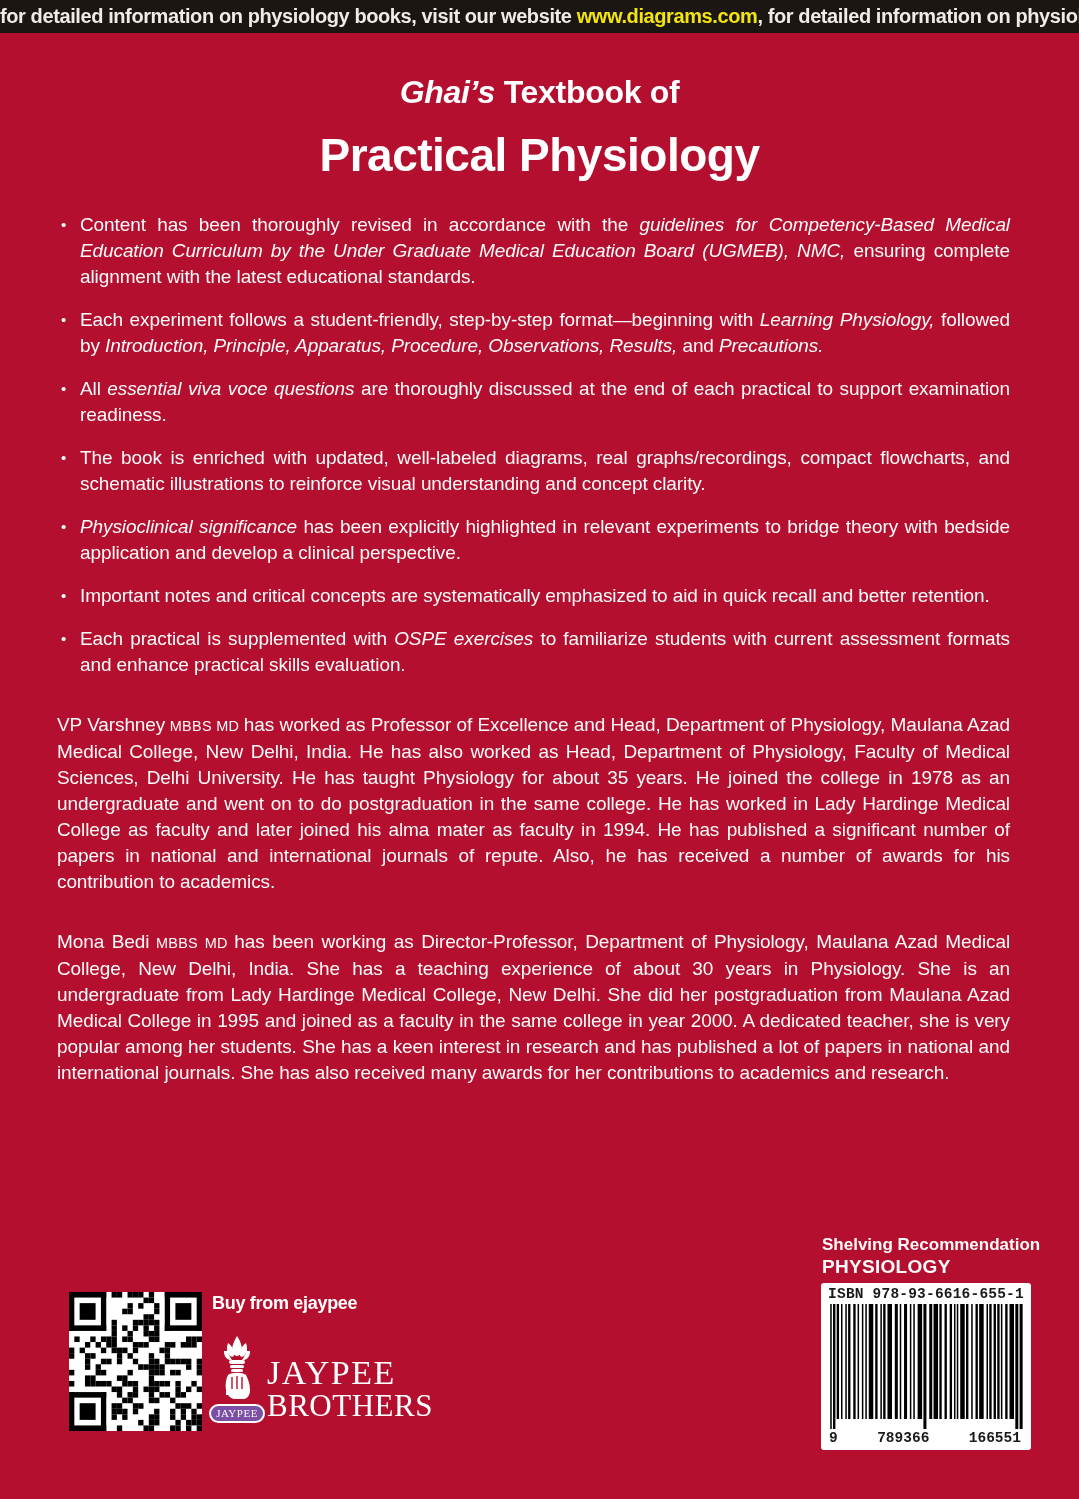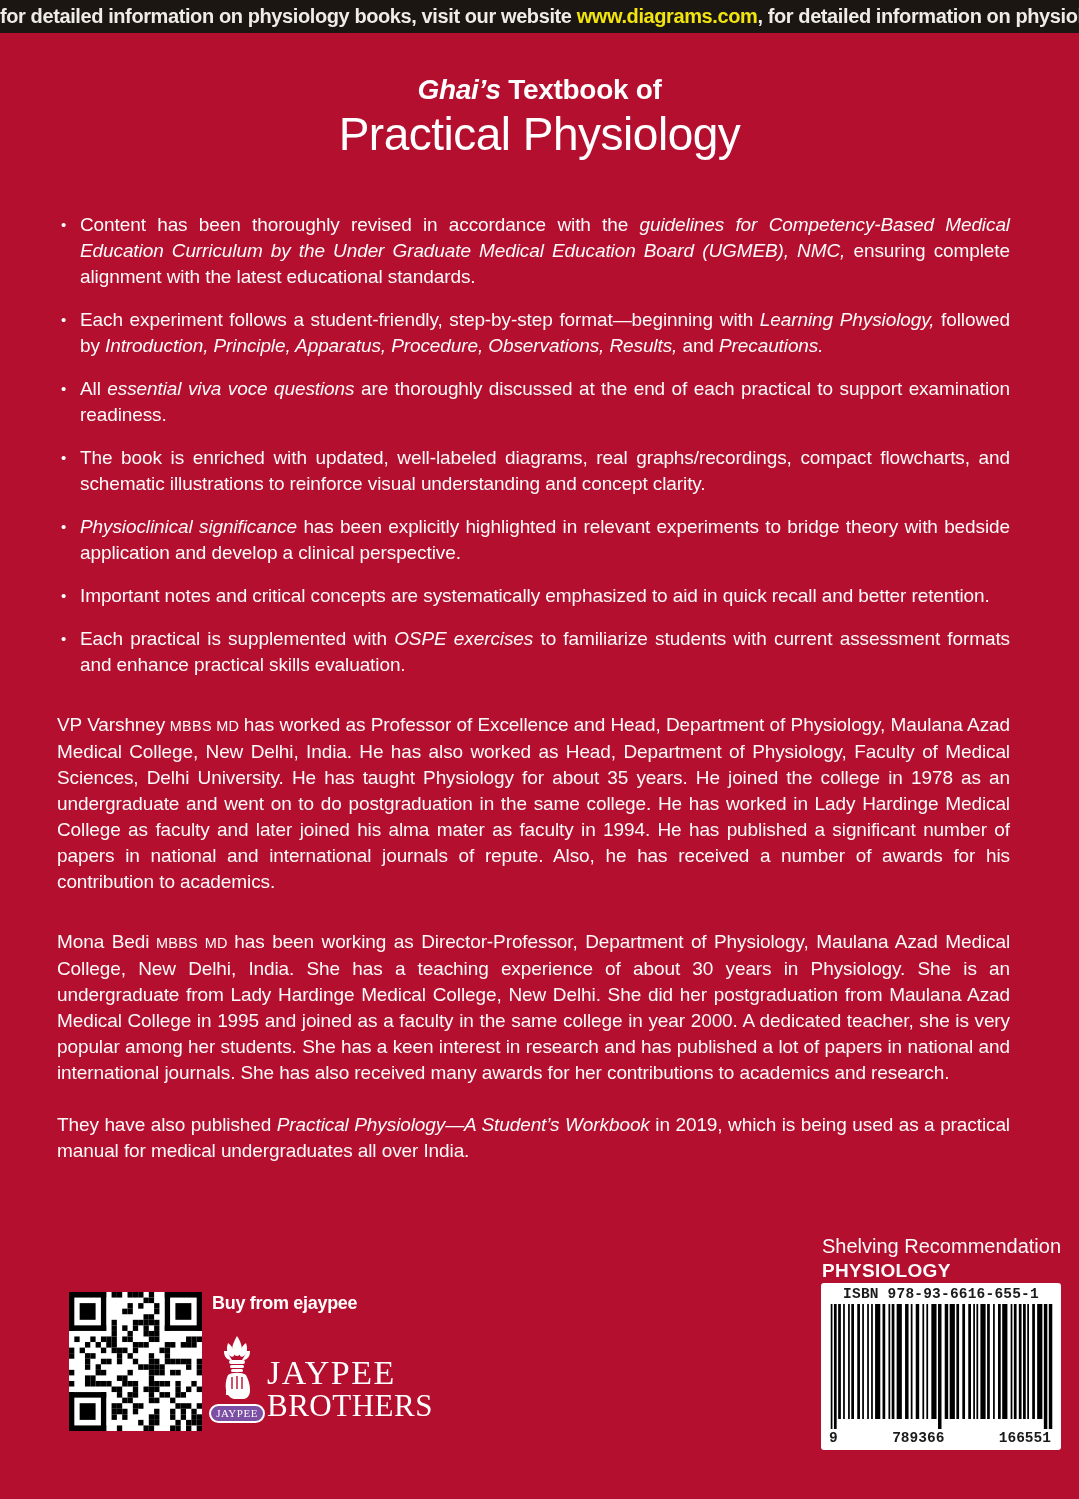--- a/index.html
+++ b/index.html
@@ -27,43 +27,43 @@
     white-space:nowrap;overflow:hidden;letter-spacing:-0.4px;
     padding-left:0;
   }
   .banner span{display:inline;}
   .seg-y{color:var(--link-yellow);}
   .seg-i{font-style:italic;}
   .seg-b{font-weight:normal;}
   .seg-sc{font-size:0.76em;letter-spacing:0.3px;}
   
   .title-block{position:absolute;top:74px;left:0;width:1079px;text-align:center;color:#fff;}
-  .t1{font-size:28px;font-weight:bold;letter-spacing:-0.3px;}
+  .t1{font-size:32px;font-weight:bold;letter-spacing:-0.3px;}
   .t1-italic{font-style:italic;}
-  .t2{font-size:46px;font-weight:normal;letter-spacing:-0.5px;margin-top:1px;}
+  .t2{font-size:46px;font-weight:bold;letter-spacing:-0.5px;margin-top:17px;}
   
   .content{
     position:absolute;top:212px;left:57px;width:953px;
     font-size:19px;line-height:26px;letter-spacing:-0.1px;
   }
   .features-heading{
     text-align:center;font-weight:bold;font-style:italic;
     font-size:20px;margin:0 0 21px 0;
   }
   .bullet{display:flex;margin:0 0 17px 0;}
   .bullet .dot{flex:none;width:23px;padding-left:4px;font-size:15px;line-height:26px;}
   .bullet p{margin:0;text-align:justify;flex:1;}
   .para{margin:34px 0 0 0;text-align:justify;}
   .para.closing{margin-top:26px;}
   
   .shelving{position:absolute;left:822px;top:1234px;line-height:1.25;}
-  .shelving-label{font-size:20px;font-weight:normal;}
+  .shelving-label{font-size:17px;font-weight:bold;}
   .shelving-value{font-size:19px;font-weight:bold;letter-spacing:0.3px;}
   .barcode-box{
-    position:absolute;left:821px;top:1283px;width:240px;height:167px;
+    position:absolute;left:821px;top:1283px;width:210px;height:167px;
     background:#fff;border-radius:3px;color:#1A1A1A;
     display:flex;flex-direction:column;padding:3px 6px 4px 6px;
   }
   .isbn-label{
     font-family:"Liberation Mono","DejaVu Sans Mono",monospace;
     font-size:14.5px;font-weight:bold;text-align:center;white-space:nowrap;
     letter-spacing:0.2px;flex:none;
   }
   .bars{flex:1;margin-top:2px;}
   .bars svg{width:100%;height:100%;display:block;}
@@ -126,21 +126,20 @@
         <span class="dot">•</span>
         <p><span>Important notes and critical concepts are systematically emphasized to aid in quick recall and better retention.</span></p>
       </div>
       <div class="bullet">
         <span class="dot">•</span>
         <p><span>Each practical is supplemented with </span><span class="seg-i">OSPE exercises</span><span> to familiarize students with current assessment formats and enhance practical skills evaluation.</span></p>
       </div>
     </div>
   <p class="para"><span class="seg-b">VP Varshney</span><span class="seg-sc"> MBBS MD </span><span>has worked as Professor of Excellence and Head, Department of Physiology, Maulana Azad Medical College, New Delhi, India. He has also worked as Head, Department of Physiology, Faculty of Medical Sciences, Delhi University. He has taught Physiology for about 35 years. He joined the college in 1978 as an undergraduate and went on to do postgraduation in the same college. He has worked in Lady Hardinge Medical College as faculty and later joined his alma mater as faculty in 1994. He has published a significant number of papers in national and international journals of repute. Also, he has received a number of awards for his contribution to academics.</span></p>
   <p class="para"><span class="seg-b">Mona Bedi</span><span class="seg-sc"> MBBS MD </span><span>has been working as Director-Professor, Department of Physiology, Maulana Azad Medical College, New Delhi, India. She has a teaching experience of about 30 years in Physiology. She is an undergraduate from Lady Hardinge Medical College, New Delhi. She did her postgraduation from Maulana Azad Medical College in 1995 and joined as a faculty in the same college in year 2000. A dedicated teacher, she is very popular among her students. She has a keen interest in research and has published a lot of papers in national and international journals. She has also received many awards for her contributions to academics and research.</span></p>
-  <p class="para closing"><span>They have also published </span><span class="seg-i">Practical Physiology—A Student’s Workbook </span><span> in 2019, which is being used as a practical manual for medical undergraduates all over India.</span></p>
 </div>
 
 <div class="shelving">
   <div class="shelving-label">Shelving Recommendation</div>
   <div class="shelving-value">PHYSIOLOGY</div>
 </div>
 
 <div class="barcode-box">
   <div class="isbn-label">ISBN 978-93-6616-655-1</div>
   <div class="bars" id="bars">

